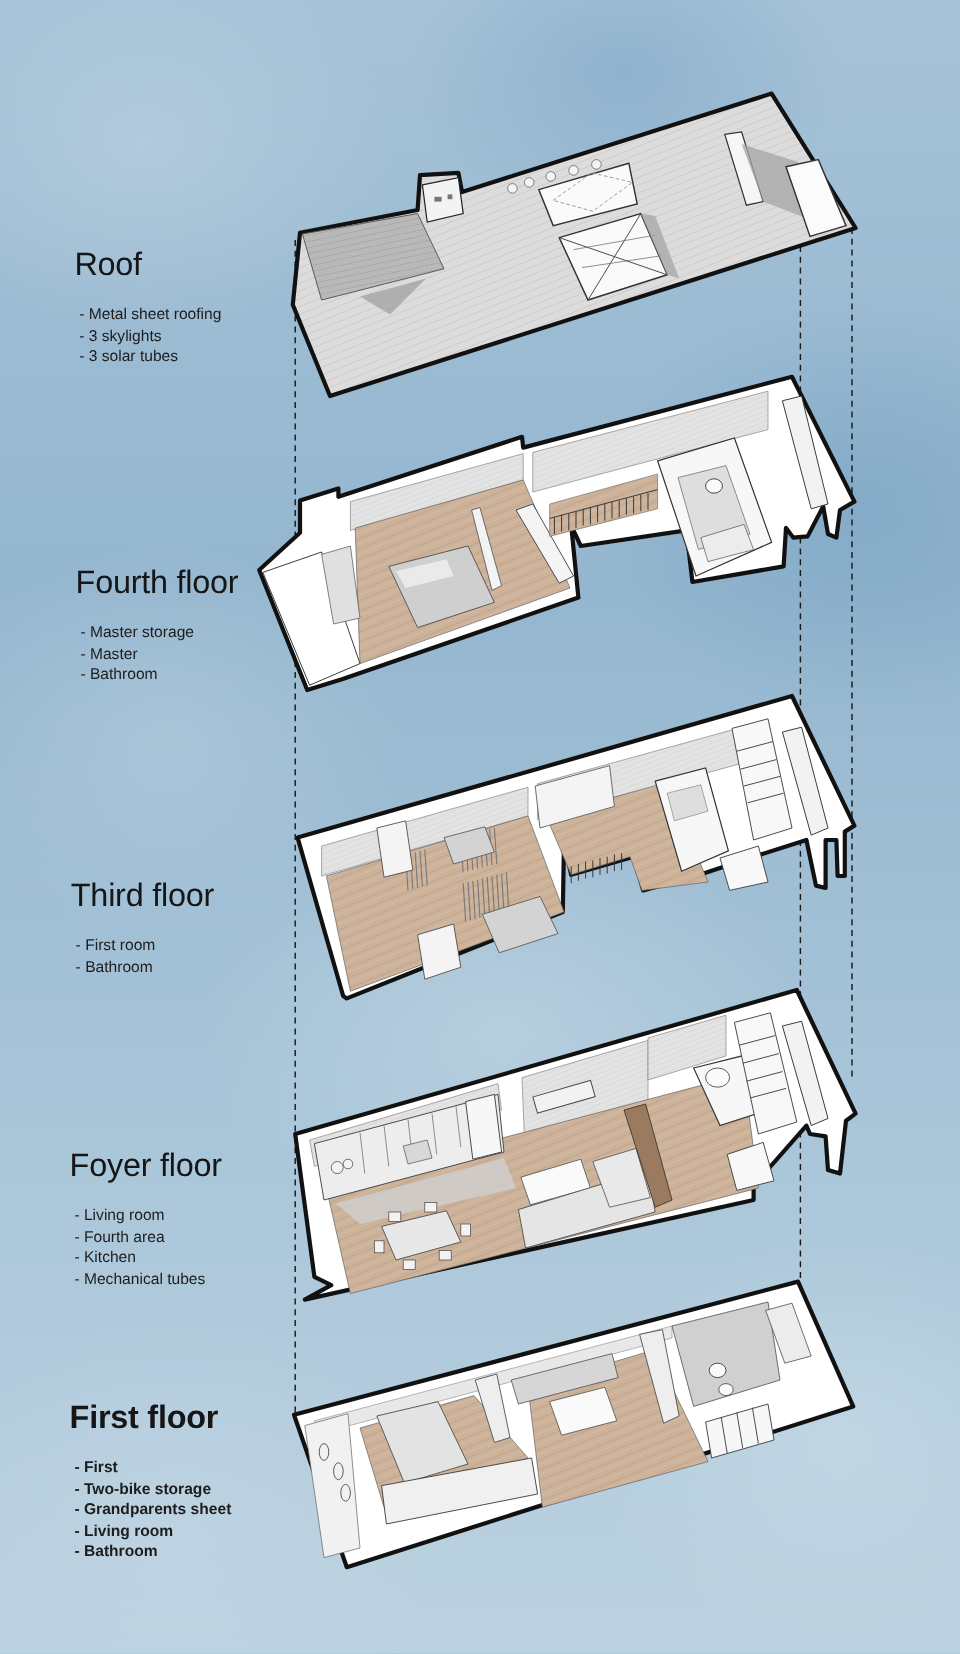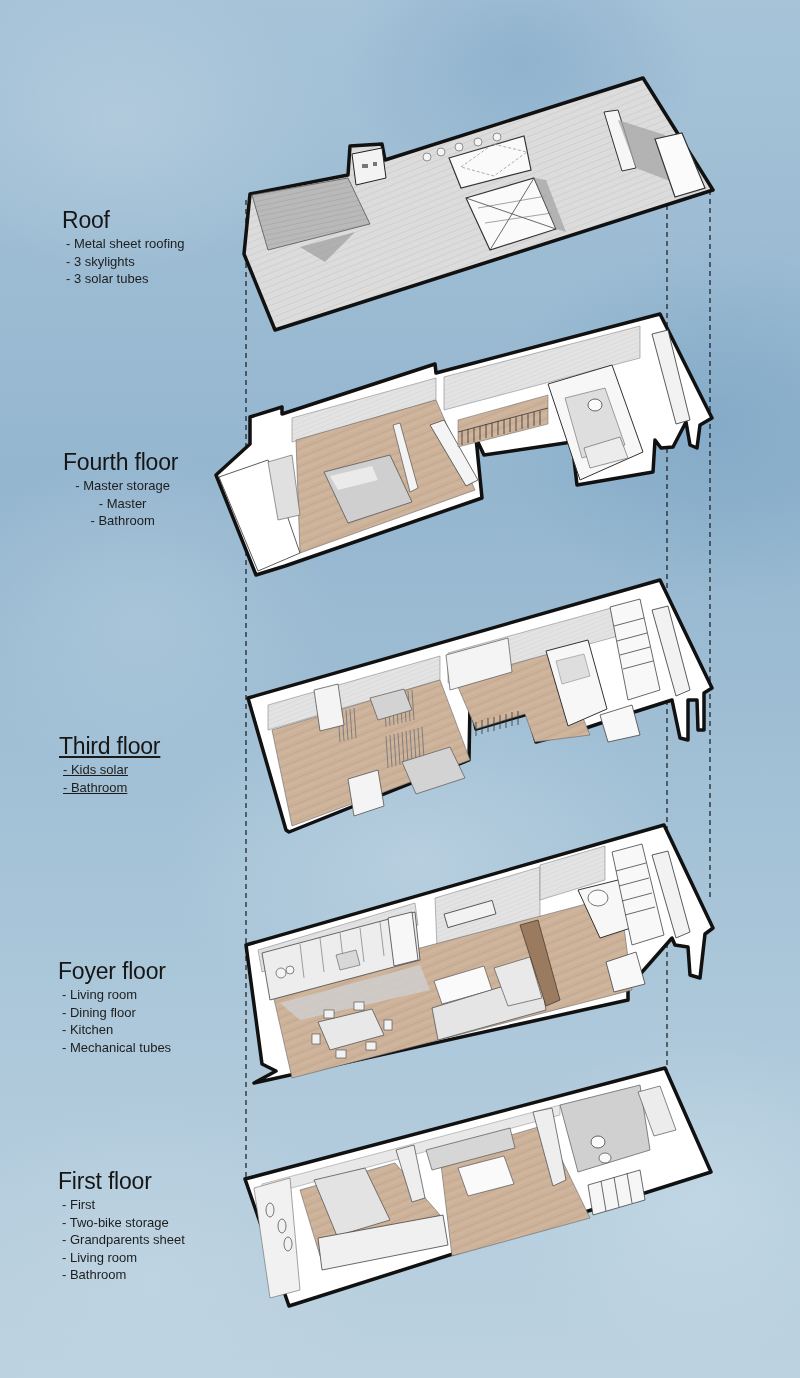--- a/index.html
+++ b/index.html
@@ -12,22 +12,22 @@
       radial-gradient(ellipse 320px 260px at 720px 420px, rgba(110,155,190,0.45), rgba(110,155,190,0) 70%),
       radial-gradient(ellipse 280px 240px at 140px 620px, rgba(180,205,222,0.55), rgba(180,205,222,0) 70%),
       radial-gradient(ellipse 360px 260px at 420px 860px, rgba(200,218,230,0.5), rgba(200,218,230,0) 70%),
       radial-gradient(ellipse 300px 240px at 700px 1200px, rgba(200,220,232,0.6), rgba(200,220,232,0) 70%),
       radial-gradient(ellipse 320px 260px at 150px 1280px, rgba(195,214,228,0.6), rgba(195,214,228,0) 70%),
       linear-gradient(180deg, #a6c3d8 0%, #94b6cf 35%, #a7c4d8 65%, #bcd2e0 100%);
     font-family: "Liberation Sans", "DejaVu Sans", sans-serif;
     color: #1b1b1b;
   }
   .label-block { position: absolute; left: 58px; }
-  .label-title { font-size: 23px; line-height: 26px; letter-spacing: -0.2px; color: #161616; }
-  .label-list { list-style: none; margin: 2px 0 0 4px; padding: 0; }
+  .label-title { font-size: 27px; line-height: 26px; letter-spacing: -0.2px; color: #161616; }
+  .label-list { list-style: none; margin: 20px 0 0 4px; padding: 0; }
   .label-list li { font-size: 13px; line-height: 17.5px; color: #1d1d1d; }
   .label-list li::before { content: "- "; }
   svg.diagram { position: absolute; left: 0; top: 0; }
 </style>
 </head>
 <body>
 
 <svg class="diagram" width="800" height="1378" viewBox="0 0 800 1378">
   <defs>
     <pattern id="roofLines" width="6" height="6" patternUnits="userSpaceOnUse" patternTransform="rotate(-22)">
@@ -298,48 +298,48 @@
 
 <div class="label-block" style="left:62px; top:207px;">
   <div class="label-title">Roof</div>
   <ul class="label-list">
     <li>Metal sheet roofing</li>
     <li>3 skylights</li>
     <li>3 solar tubes</li>
   </ul>
 </div>
 
-<div class="label-block" style="left:63px; top:449px;text-align:center;">
+<div class="label-block" style="left:63px; top:472px;">
   <div class="label-title">Fourth floor</div>
   <ul class="label-list">
     <li>Master storage</li>
     <li>Master</li>
     <li>Bathroom</li>
   </ul>
 </div>
 
-<div class="label-block" style="left:59px; top:733px;text-decoration:underline;">
+<div class="label-block" style="left:59px; top:733px;">
   <div class="label-title">Third floor</div>
   <ul class="label-list">
-    <li>Kids solar</li>
+    <li>First room</li>
     <li>Bathroom</li>
   </ul>
 </div>
 
 <div class="label-block" style="left:58px; top:958px;">
   <div class="label-title">Foyer floor</div>
   <ul class="label-list">
     <li>Living room</li>
-    <li>Dining floor</li>
+    <li>Fourth area</li>
     <li>Kitchen</li>
     <li>Mechanical tubes</li>
   </ul>
 </div>
 
-<div class="label-block" style="left:58px; top:1168px;">
+<div class="label-block" style="left:58px; top:1168px;font-weight:bold;">
   <div class="label-title">First floor</div>
   <ul class="label-list">
     <li>First</li>
     <li>Two-bike storage</li>
     <li>Grandparents sheet</li>
     <li>Living room</li>
     <li>Bathroom</li>
   </ul>
 </div>
 

